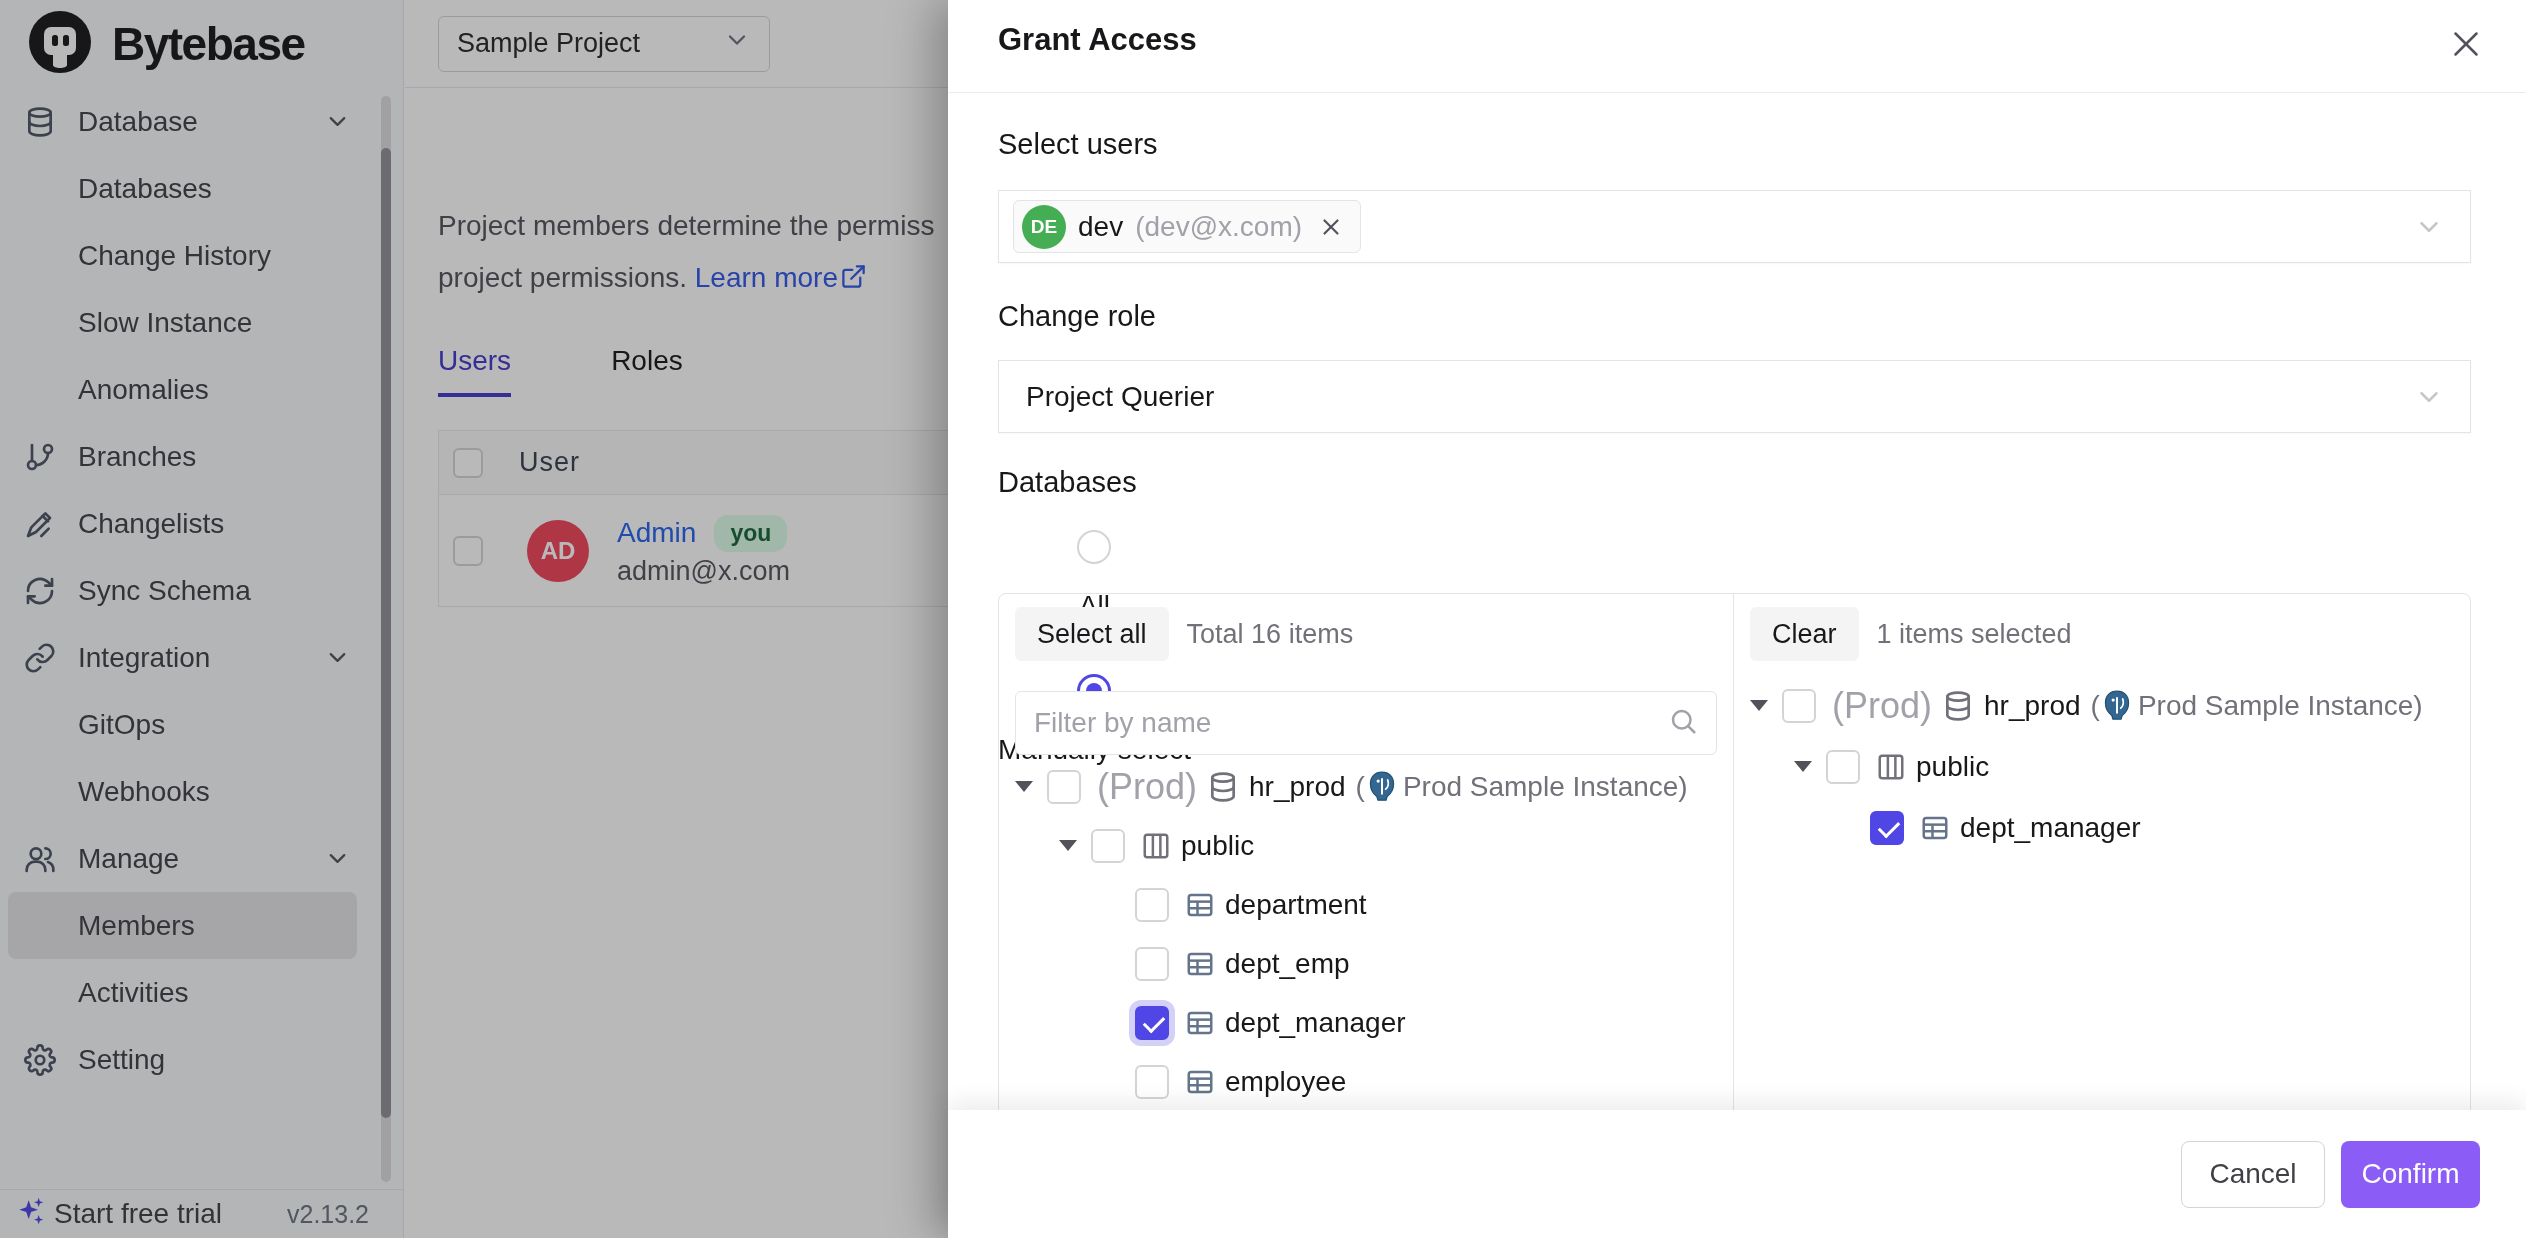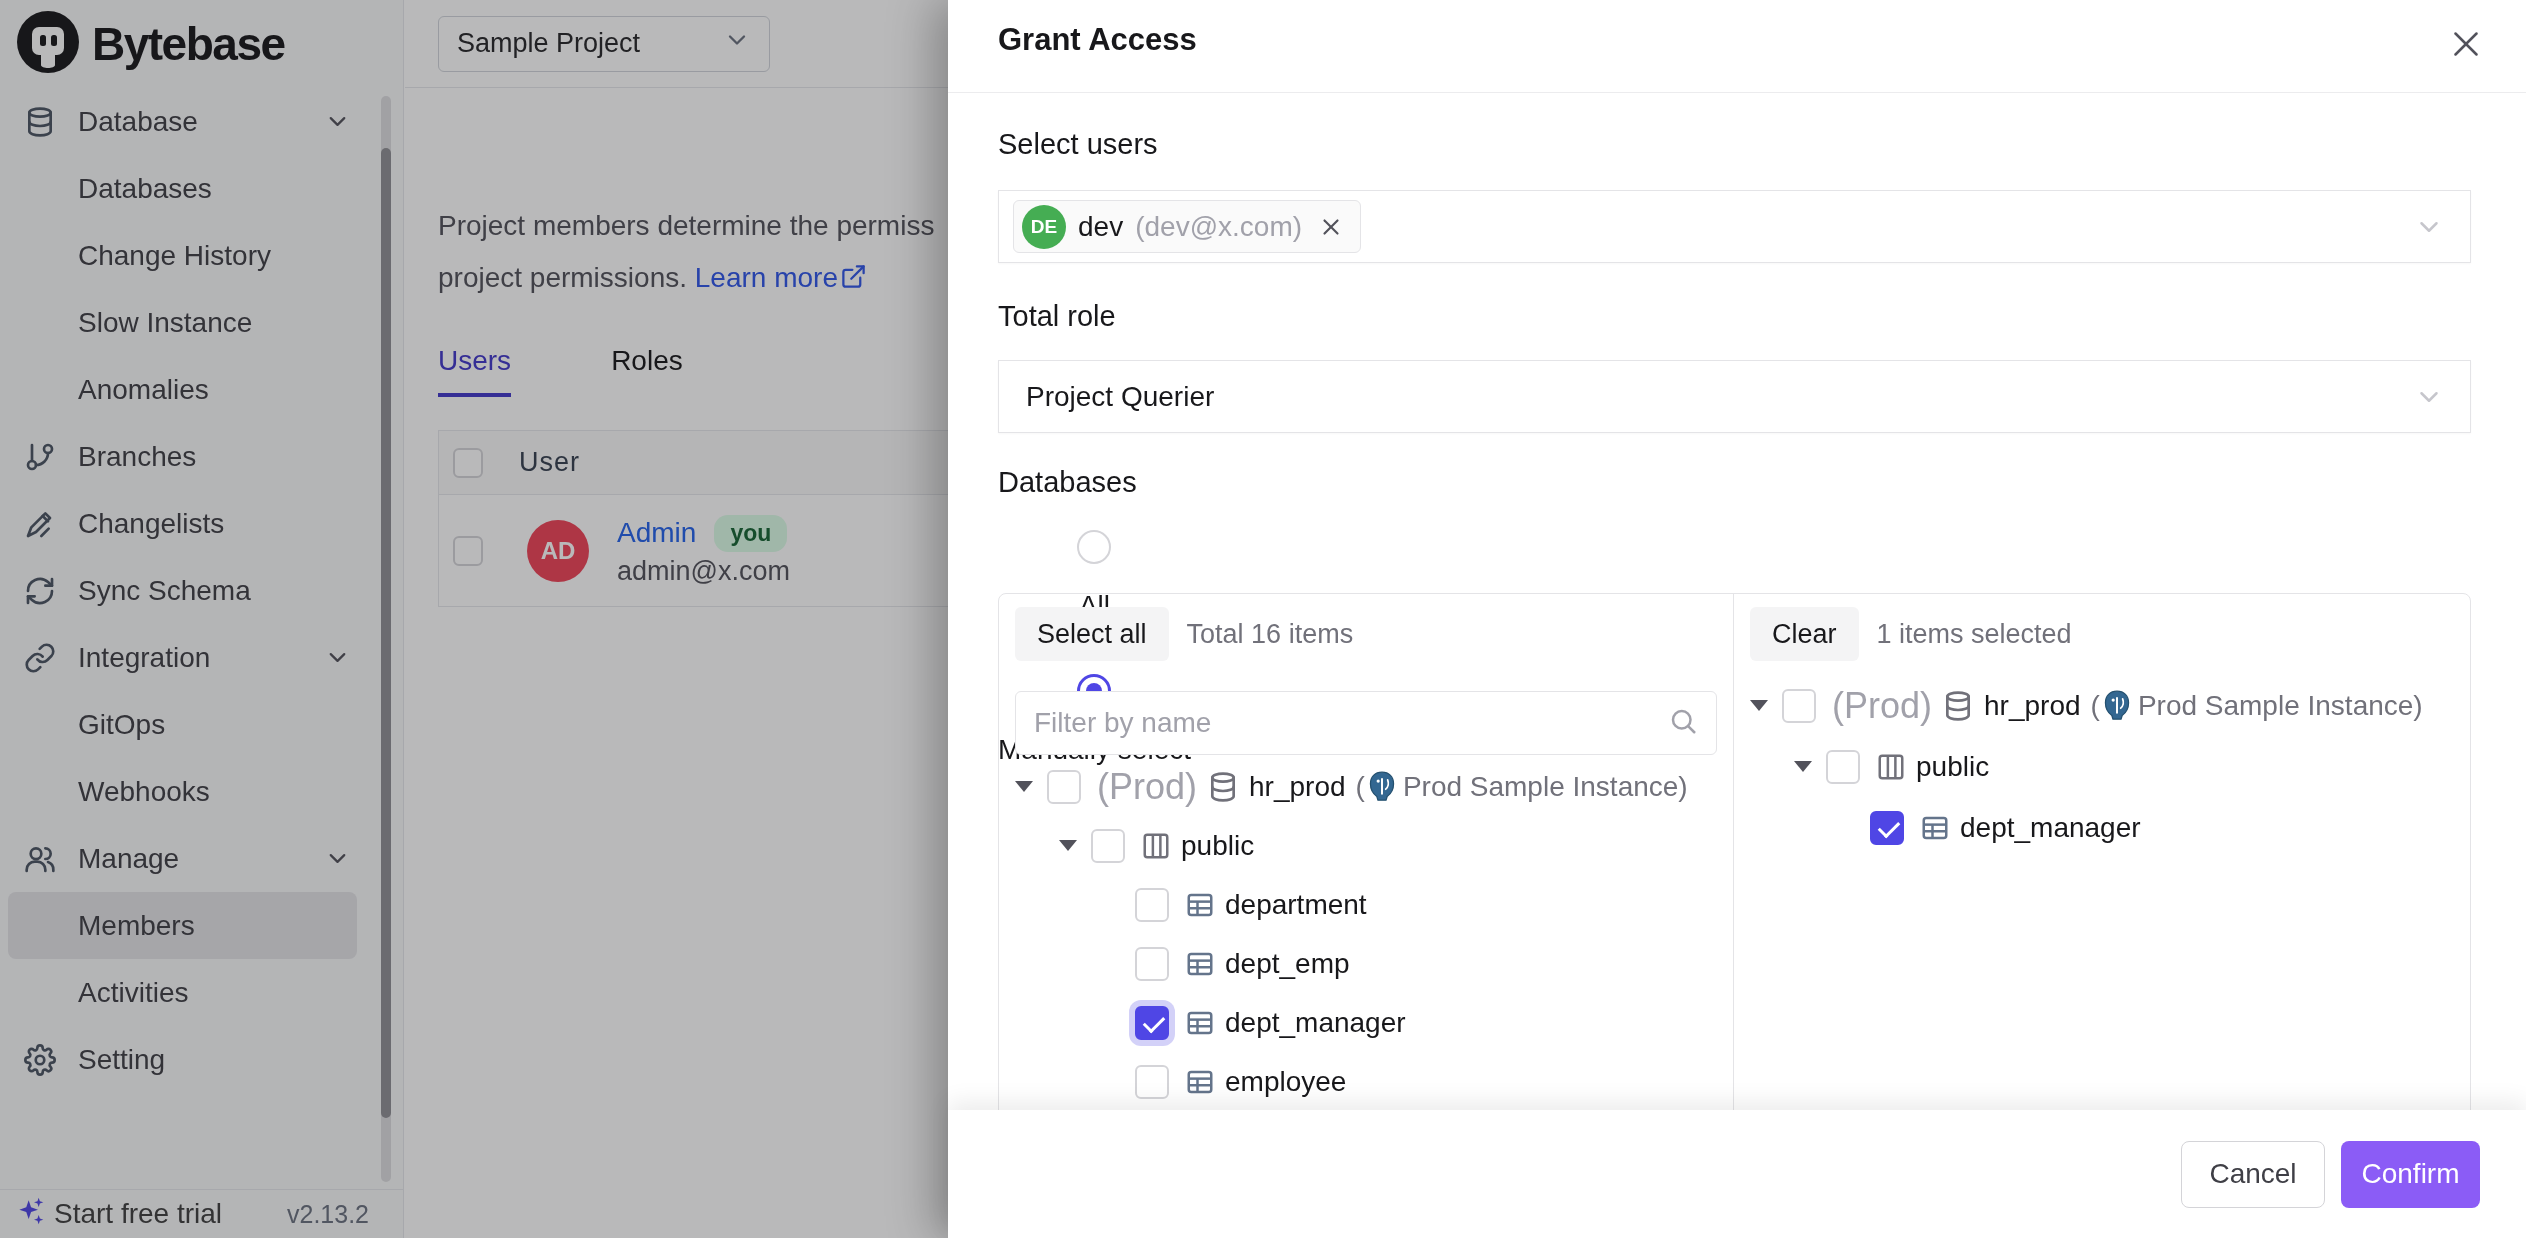--- a/index.html
+++ b/index.html
@@ -3,21 +3,21 @@
 <meta charset="utf-8">
 <style>
   * { margin:0; padding:0; box-sizing:border-box; }
   html,body { width:2526px; height:1238px; overflow:hidden;
     font-family:"Liberation Sans", sans-serif; background:#fff; color:#18181b; }
   .stage { position:relative; width:2526px; height:1238px; }
 
   
   .sidebar { position:absolute; left:0; top:0; width:404px; height:1238px;
     background:#f8f9fa; border-right:1px solid #e5e7eb; z-index:10; }
-  .logo { position:absolute; top:10px; left:16px; display:flex; align-items:center; gap:12px; }
+  .logo { position:absolute; top:10px; left:28px; display:flex; align-items:center; gap:20px; }
   .logo-text { font-size:46px; font-weight:800; letter-spacing:-1.5px; color:#18181b; }
   .nav { position:absolute; top:88px; left:0; right:0; }
   .nav-item { height:67px; display:flex; align-items:center; padding-left:24px;
     font-size:28px; font-weight:500; color:#3f3f46; cursor:pointer; }
   .nav-item .nicon { width:34px; height:34px; margin-right:20px; flex:0 0 34px; display:flex; align-items:center; }
   .nav-item.child { padding-left:78px; }
   .nav-item.active { background:#e4e4e7; border-radius:8px; margin:0 46px 0 8px; padding-left:70px; }
   .nav-chevron { margin-left:auto; margin-right:52px; display:flex; }
   .sb-track { position:absolute; top:96px; right:12px; width:10px; height:1086px;
     background:#dddde0; border-radius:6px; }
@@ -347,21 +347,21 @@
               </svg>
           </span>
         </div>
         <span class="sel-chevron">
           <svg width="30" height="30" viewBox="0 0 24 24" fill="none" stroke="#c6c6cc" stroke-width="2" stroke-linecap="round" stroke-linejoin="round">
               <polyline points="6 9 12 15 18 9"></polyline>
             </svg>
         </span>
       </div>
 
-      <div class="mlabel" style="top:207px">Total role</div>
+      <div class="mlabel" style="top:207px">Change role</div>
 
       <div class="selbox" style="top:267px">
         <span class="role-text">Project Querier</span>
         <span class="sel-chevron">
           <svg width="30" height="30" viewBox="0 0 24 24" fill="none" stroke="#c6c6cc" stroke-width="2" stroke-linecap="round" stroke-linejoin="round">
               <polyline points="6 9 12 15 18 9"></polyline>
             </svg>
         </span>
       </div>
 

